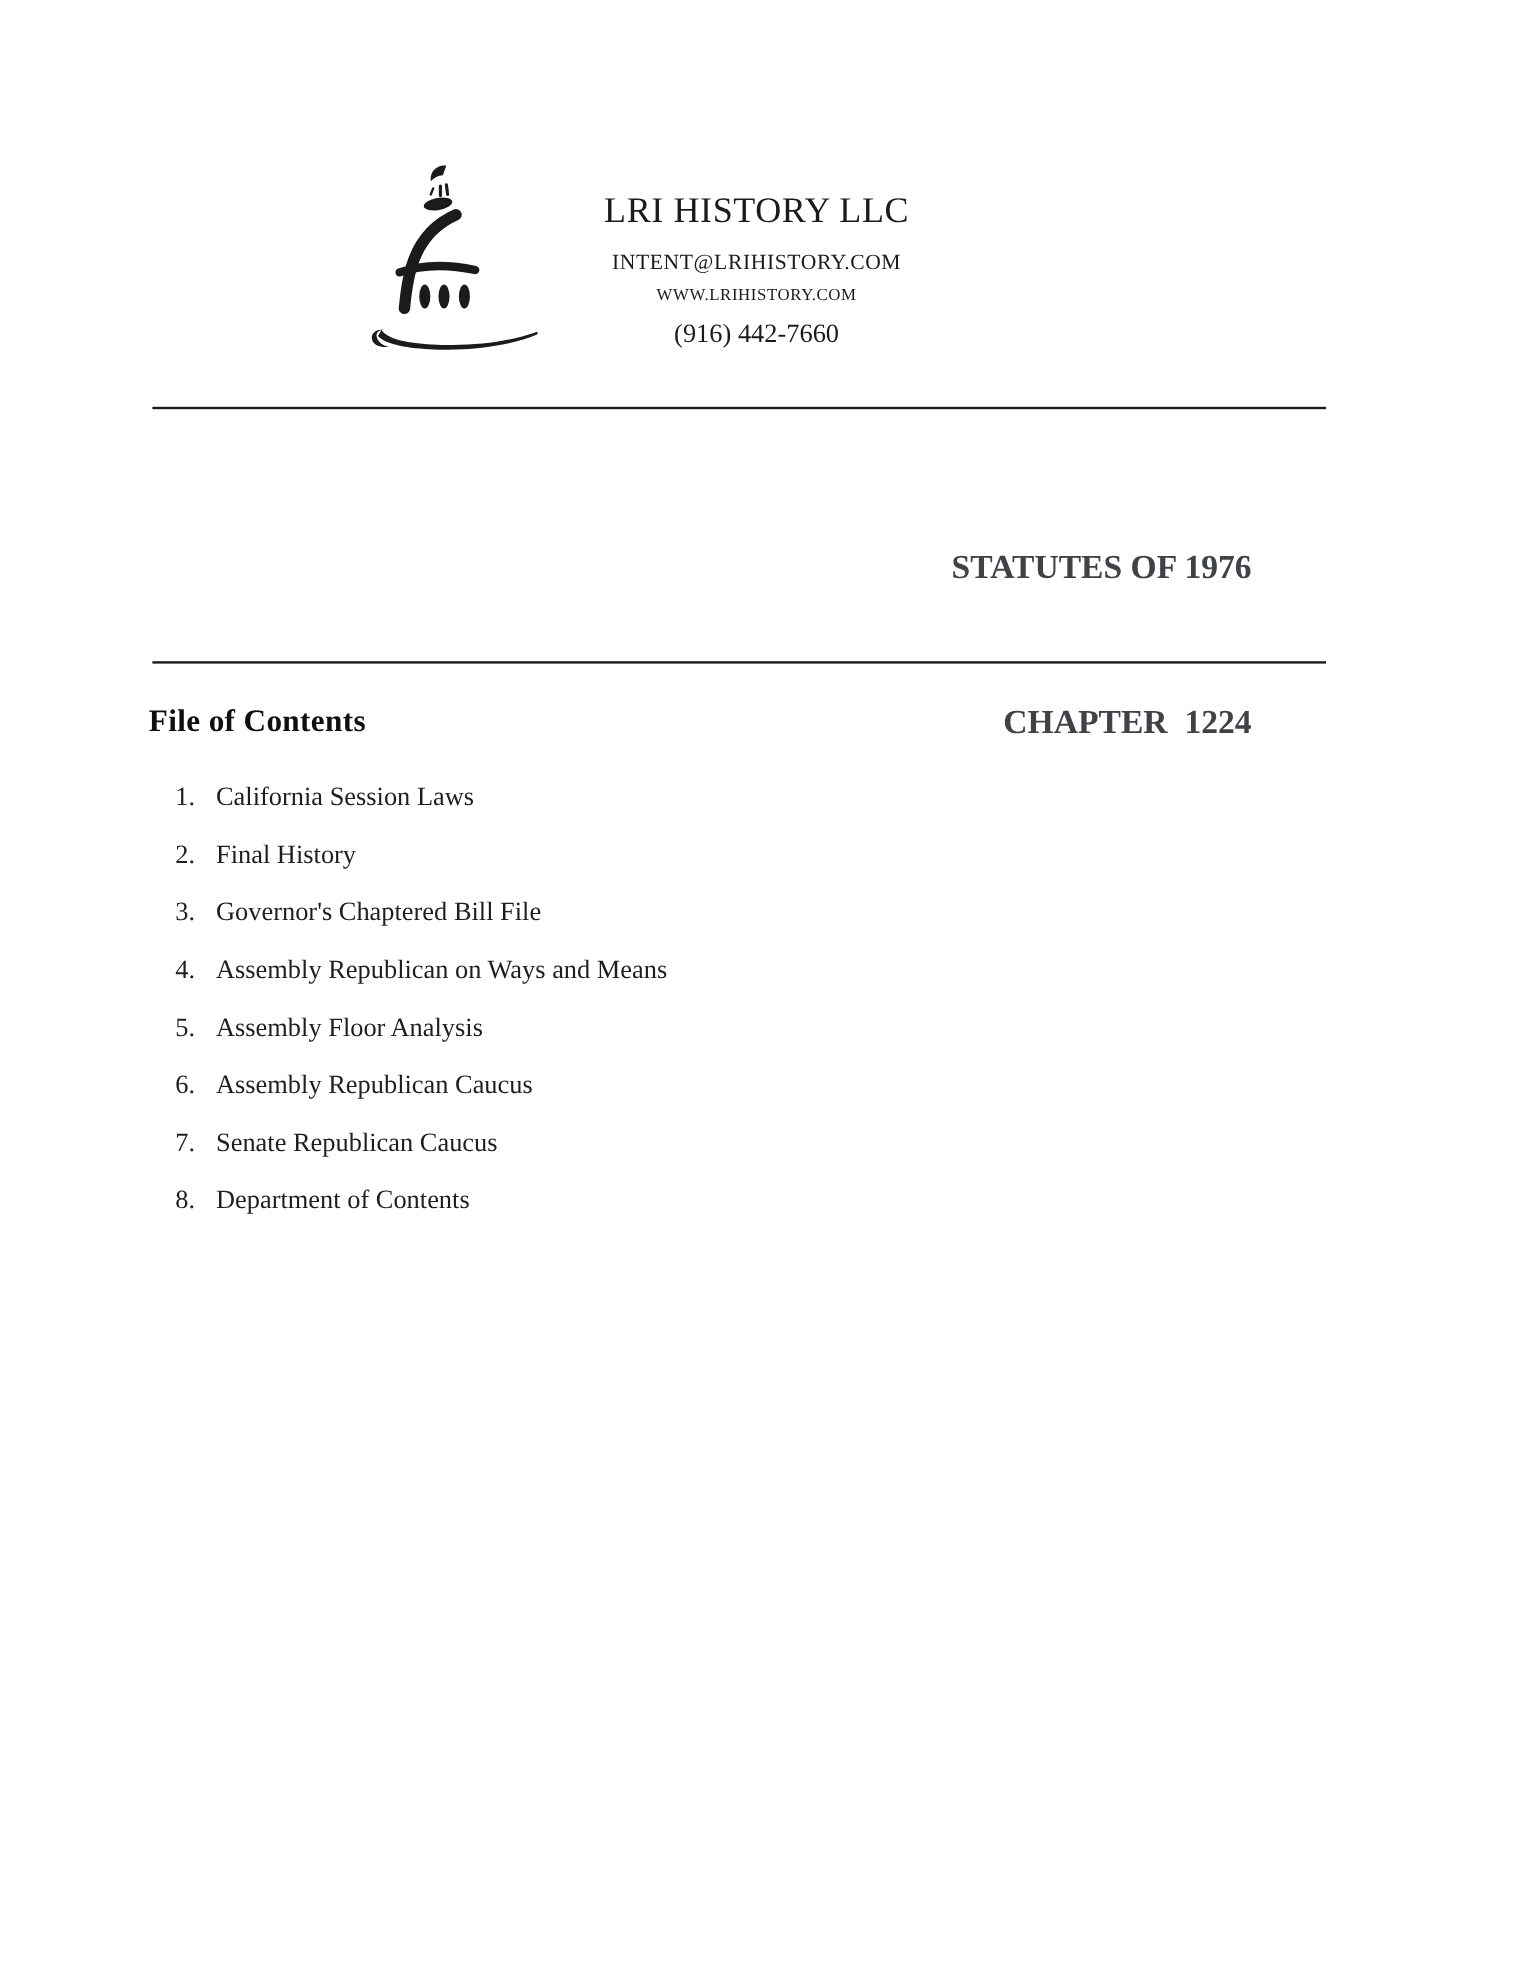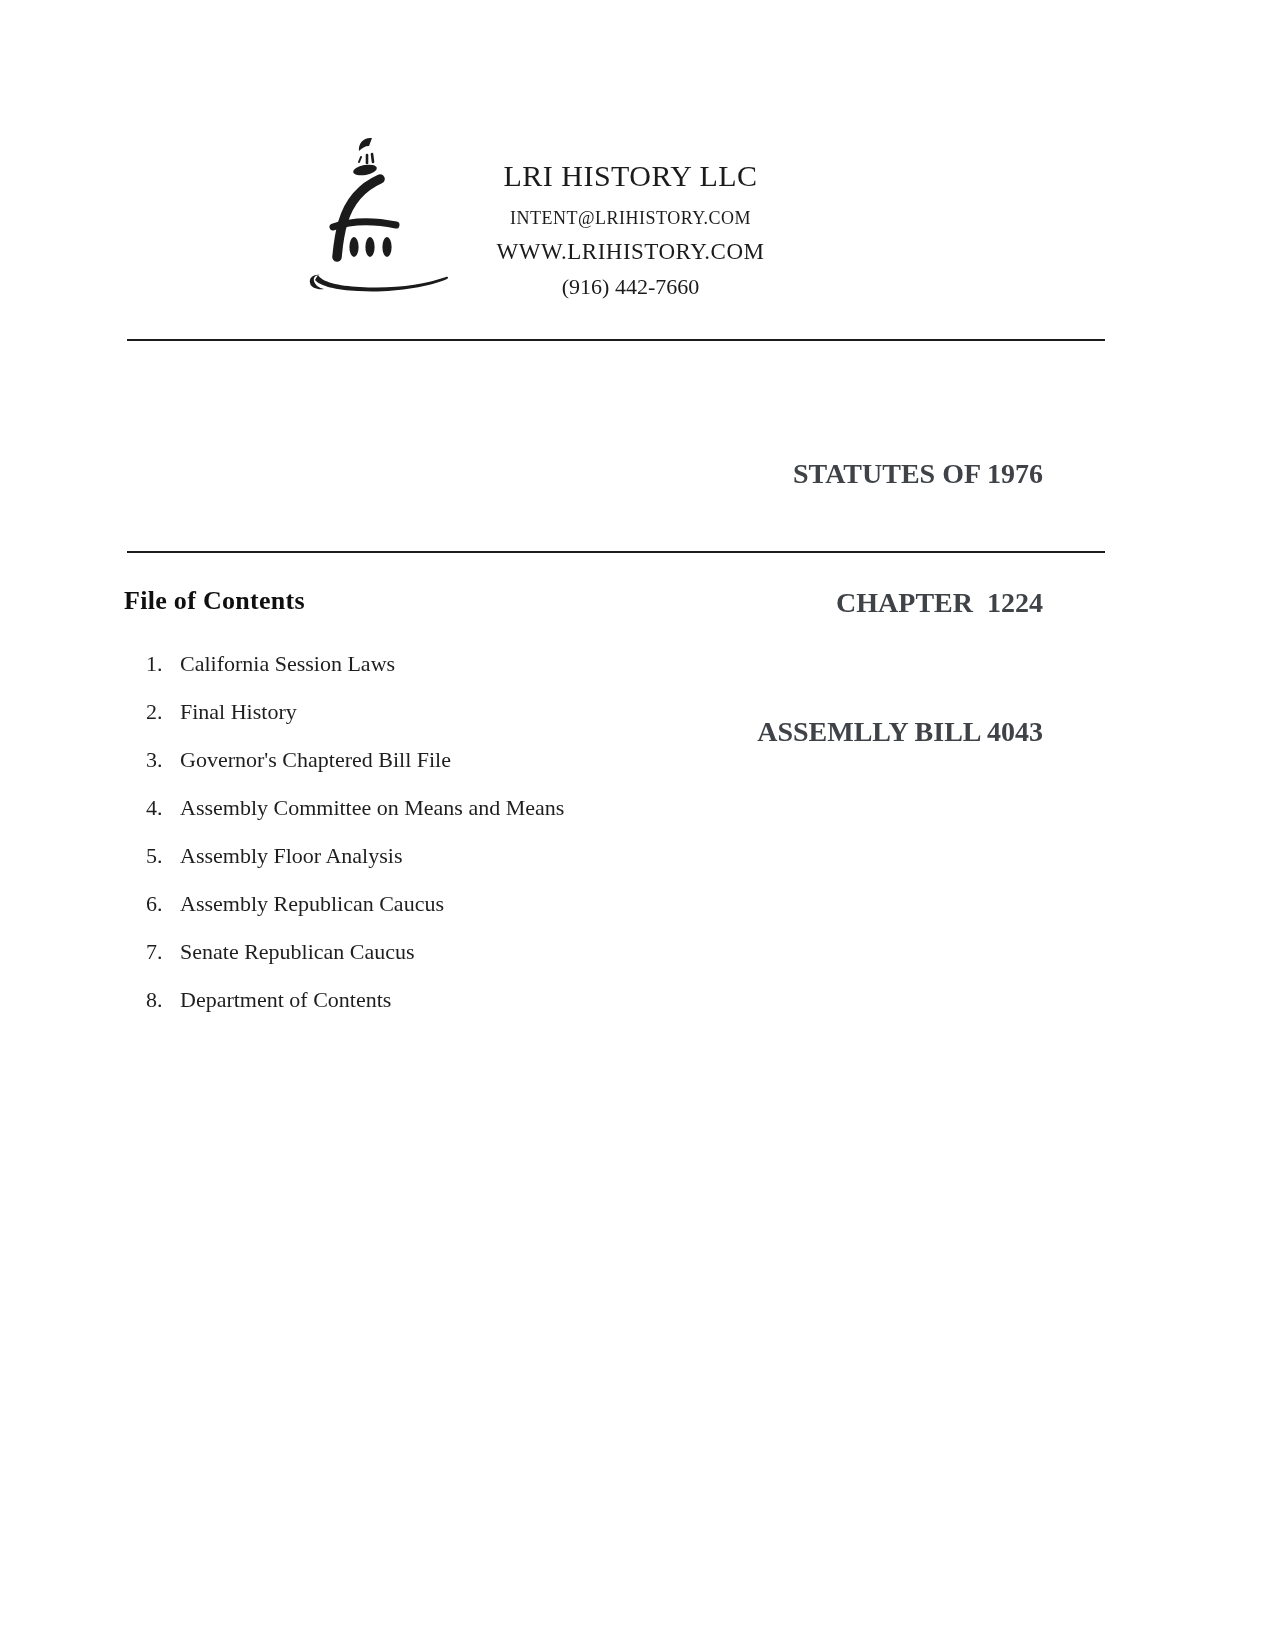--- a/index.html
+++ b/index.html
@@ -33,21 +33,21 @@
   .company-name{
     font-size:30px;
     letter-spacing:0.5px;
   }
   .company-email{
     font-size:18px;
     letter-spacing:0.5px;
     margin-top:18px;
   }
   .company-web{
-    font-size:23px;
+    font-size:14px;
     letter-spacing:0.5px;
     margin-top:13px;
   }
   .company-phone{
     font-size:22px;
     margin-top:13px;
     font-family:Liberation Serif, serif;
   }
   .rule{
     position:absolute;
@@ -141,21 +141,20 @@
     <div class="company-email">INTENT@LRIHISTORY.COM</div>
     <div class="company-web">WWW.LRIHISTORY.COM</div>
     <div class="company-phone">(916) 442-7660</div>
   </div>
 
   <div class="rule rule-top"></div>
 
   <div class="doc-title-block">
     <div>STATUTES OF 1976</div>
     <div>CHAPTER  1224</div>
-    <div>ASSEMLLY BILL 4043</div>
   </div>
 
   <div class="rule rule-bottom"></div>
 
   <h2 class="toc-heading">File of Contents</h2>
 
   <ol class="toc-list">
     <li class="toc-item">
       <span class="toc-item-number">1.</span>
       <span class="toc-item-label">California Session Laws</span>
@@ -166,21 +165,21 @@
       <span class="toc-item-label">Final History</span>
     </li>
 
     <li class="toc-item">
       <span class="toc-item-number">3.</span>
       <span class="toc-item-label">Governor's Chaptered Bill File</span>
     </li>
 
     <li class="toc-item">
       <span class="toc-item-number">4.</span>
-      <span class="toc-item-label">Assembly Committee on Means and Means</span>
+      <span class="toc-item-label">Assembly Republican on Ways and Means</span>
     </li>
 
     <li class="toc-item">
       <span class="toc-item-number">5.</span>
       <span class="toc-item-label">Assembly Floor Analysis</span>
     </li>
 
     <li class="toc-item">
       <span class="toc-item-number">6.</span>
       <span class="toc-item-label">Assembly Republican Caucus</span>

